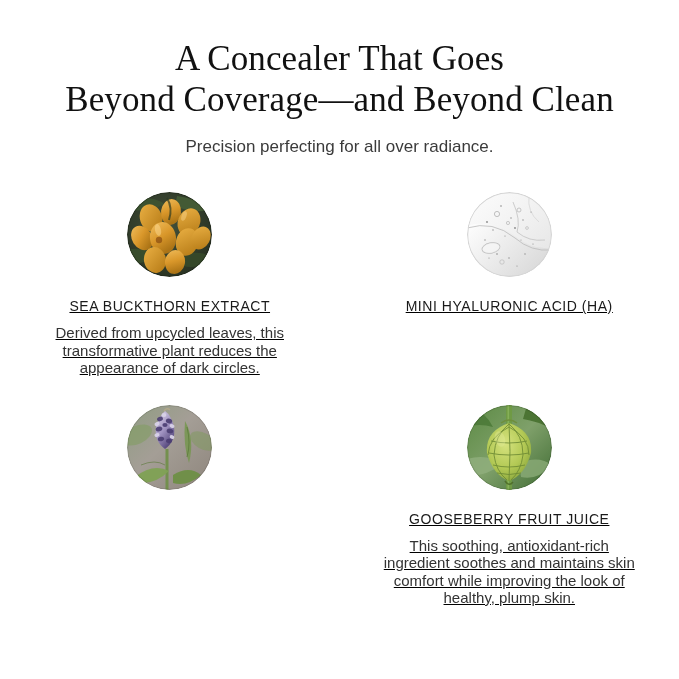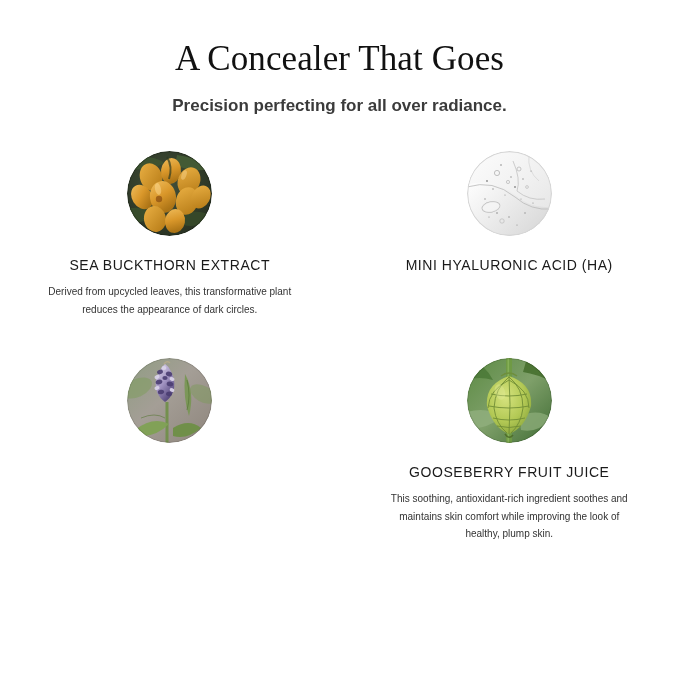--- a/index.html
+++ b/index.html
@@ -41,30 +41,31 @@
   .headline-line {
     display: block;
     white-space: nowrap;
   }
   .subhead {
     margin-top: 16px;
     font-family: "Liberation Sans", sans-serif;
     font-size: 17px;
     line-height: 22px;
     color: #3b3b3b;
-    font-weight: 700;
+    font-weight: 400;
   }
 
   
   .grid {
     margin-top: 34px;
     display: grid;
     grid-template-columns: 1fr 1fr;
     grid-template-rows: auto auto;
-    row-gap: 40px;
+    row-gap: 28px;
+    text-decoration: underline;
   }
 
   .card {
     display: flex;
     flex-direction: column;
     align-items: center;
     text-align: center;
   }
 
   .thumb {
@@ -86,36 +87,37 @@
     font-size: 14px;
     line-height: 18px;
     letter-spacing: 0.55px;
     color: #1a1a1a;
     font-weight: 400;
     text-transform: uppercase;
   }
 
   .card-body {
     margin-top: 9px;
-    font-size: 10px;
+    font-size: 15px;
     line-height: 17.5px;
     color: #333333;
     max-width: 252px;
   }
 
   .row-2 .card-body { max-width: 256px; }
 </style>
 </head>
 <body>
 
 <div class="page">
 
   <div class="header">
     <h1 class="headline">
       <span class="headline-line">A Concealer That Goes</span>
+      <span class="headline-line">Beyond Coverage—and Beyond Clean</span>
     </h1>
     <div class="subhead">Precision perfecting for all over radiance.</div>
   </div>
 
   <div class="grid">
 
     <div class="card">
       <div class="thumb">
         <svg viewBox="0 0 85 85" xmlns="http://www.w3.org/2000/svg" aria-hidden="true">
           <defs>

